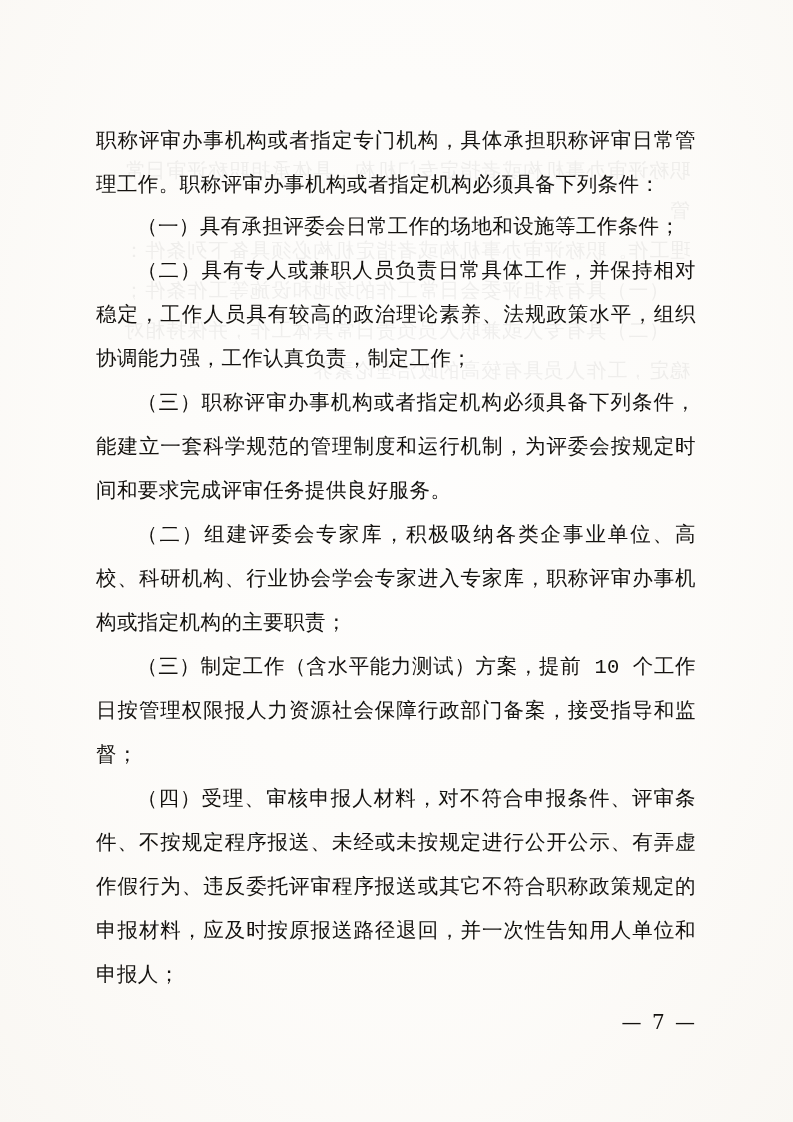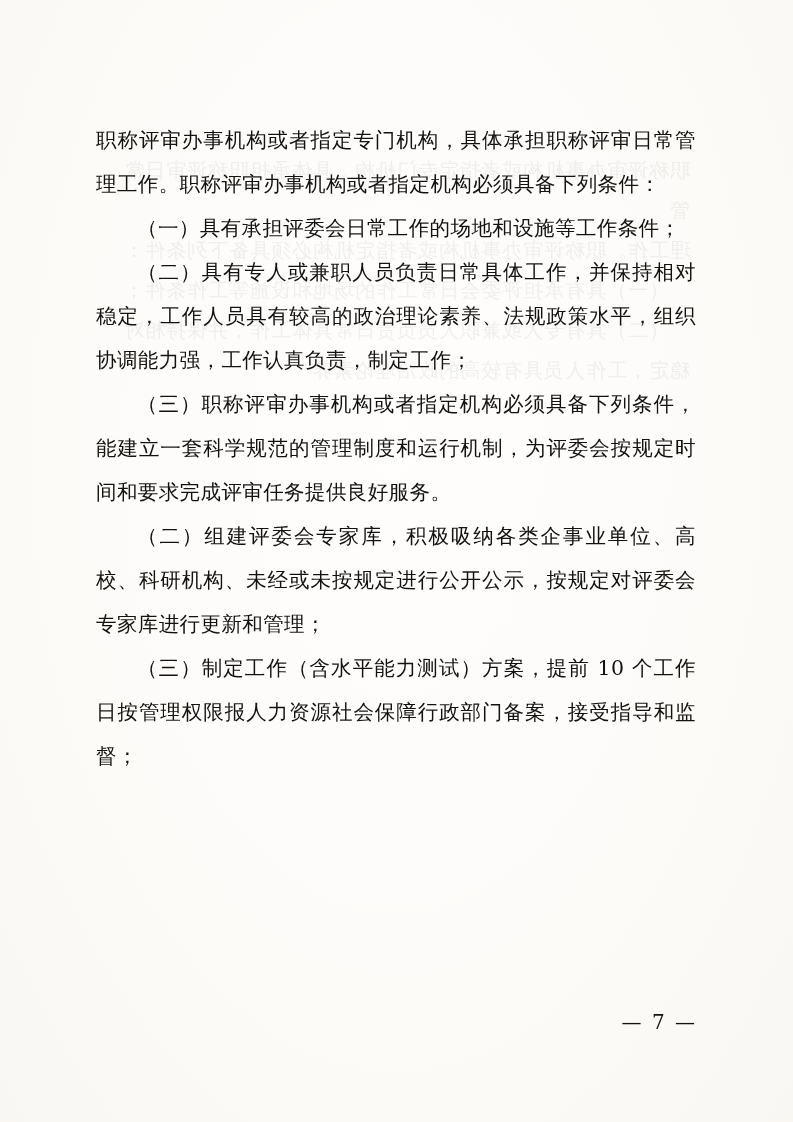--- a/index.html
+++ b/index.html
@@ -41,20 +41,21 @@
     font-size: 20.5px;
     line-height: 44px;
     letter-spacing: 0.4px;
     text-align: justify;
     text-justify: inter-ideograph;
     margin: 0 0 0 0;
     color: #14120f;
   }
   .indent {
     text-indent: 41px;
+    font-family: Liberation Mono, monospace;
   }
   .noindent {
     text-indent: 0;
   }
   .page-number {
     position: absolute;
     left: 0;
     right: 96px;
     bottom: 88px;
     text-align: right;
@@ -91,20 +92,21 @@
 　（一）具有承担评委会日常工作的场地和设施等工作条件；
 　（二）具有专人或兼职人员负责日常具体工作，并保持相对
 稳定，工作人员具有较高的政治理论素养</div>
 
   <div class="content">
 
     <p class="para noindent">职称评审办事机构或者指定专门机构，具体承担职称评审日常管理工作。职称评审办事机构或者指定机构必须具备下列条件：</p>
     <p class="para indent">（一）具有承担评委会日常工作的场地和设施等工作条件；</p>
     <p class="para indent">（二）具有专人或兼职人员负责日常具体工作，并保持相对稳定，工作人员具有较高的政治理论素养、法规政策水平，组织协调能力强，工作认真负责，制定工作；</p>
     <p class="para indent">（三）职称评审办事机构或者指定机构必须具备下列条件，能建立一套科学规范的管理制度和运行机制，为评委会按规定时间和要求完成评审任务提供良好服务。</p>
-    <p class="para indent">（二）组建评委会专家库，积极吸纳各类企事业单位、高校、科研机构、未经或未按规定进行公开公示，按规定对评委会专家库进行更新和管理；</p>
+    <p class="para indent">（二）组建评委会专家库，积极吸纳各类企事业单位、高校、科研机构、行业协会学会专家进入专家库，职称评审办事机构或指定机构的主要职责；</p>
     <p class="para indent">（三）制定工作（含水平能力测试）方案，提前 10 个工作日按管理权限报人力资源社会保障行政部门备案，接受指导和监督；</p>
+    <p class="para indent">（四）受理、审核申报人材料，对不符合申报条件、评审条件、不按规定程序报送、未经或未按规定进行公开公示、有弄虚作假行为、违反委托评审程序报送或其它不符合职称政策规定的申报材料，应及时按原报送路径退回，并一次性告知用人单位和申报人；</p>
 
   </div>
 
   <div class="page-number">— 7 —</div>
 
 </div>
 
 </body></html>

